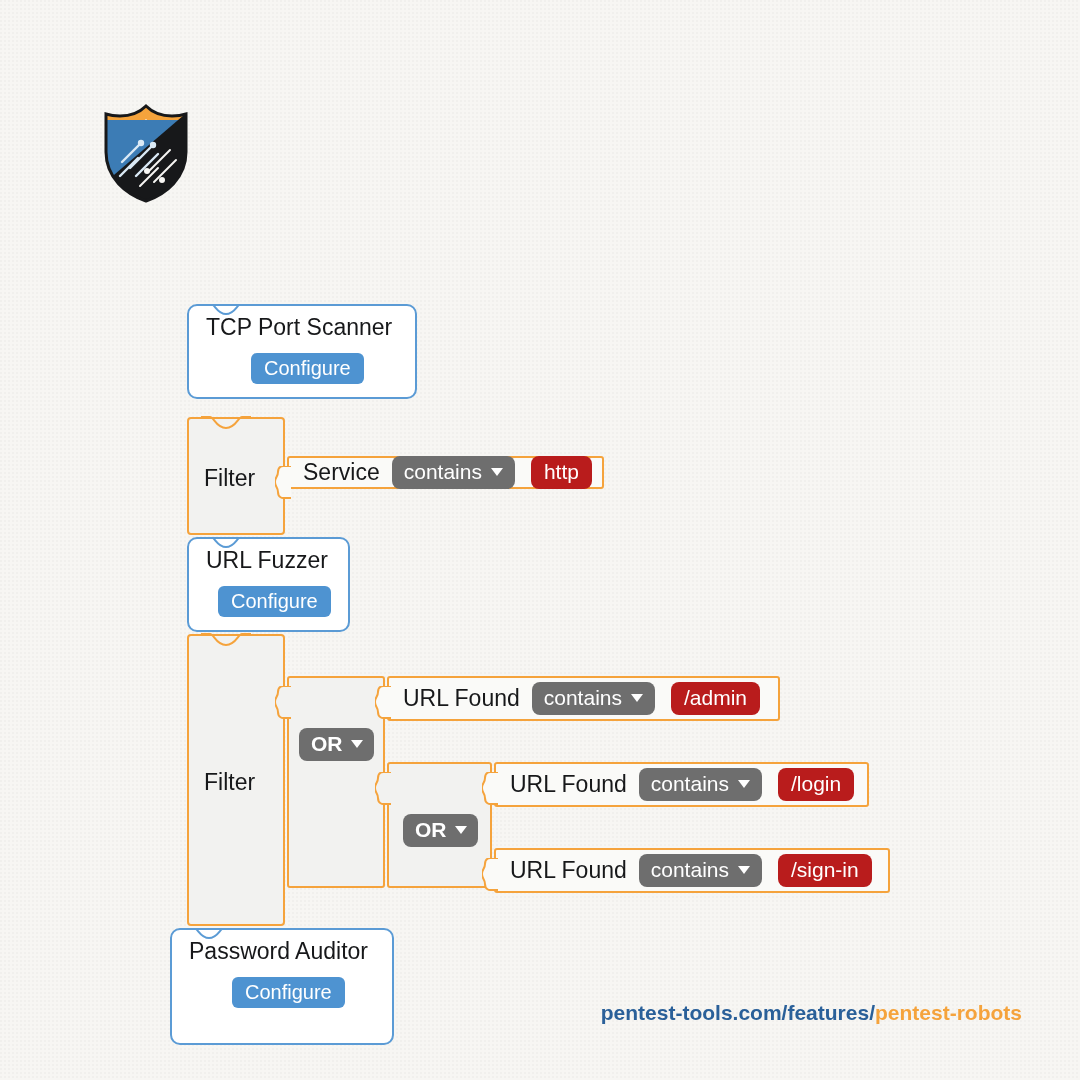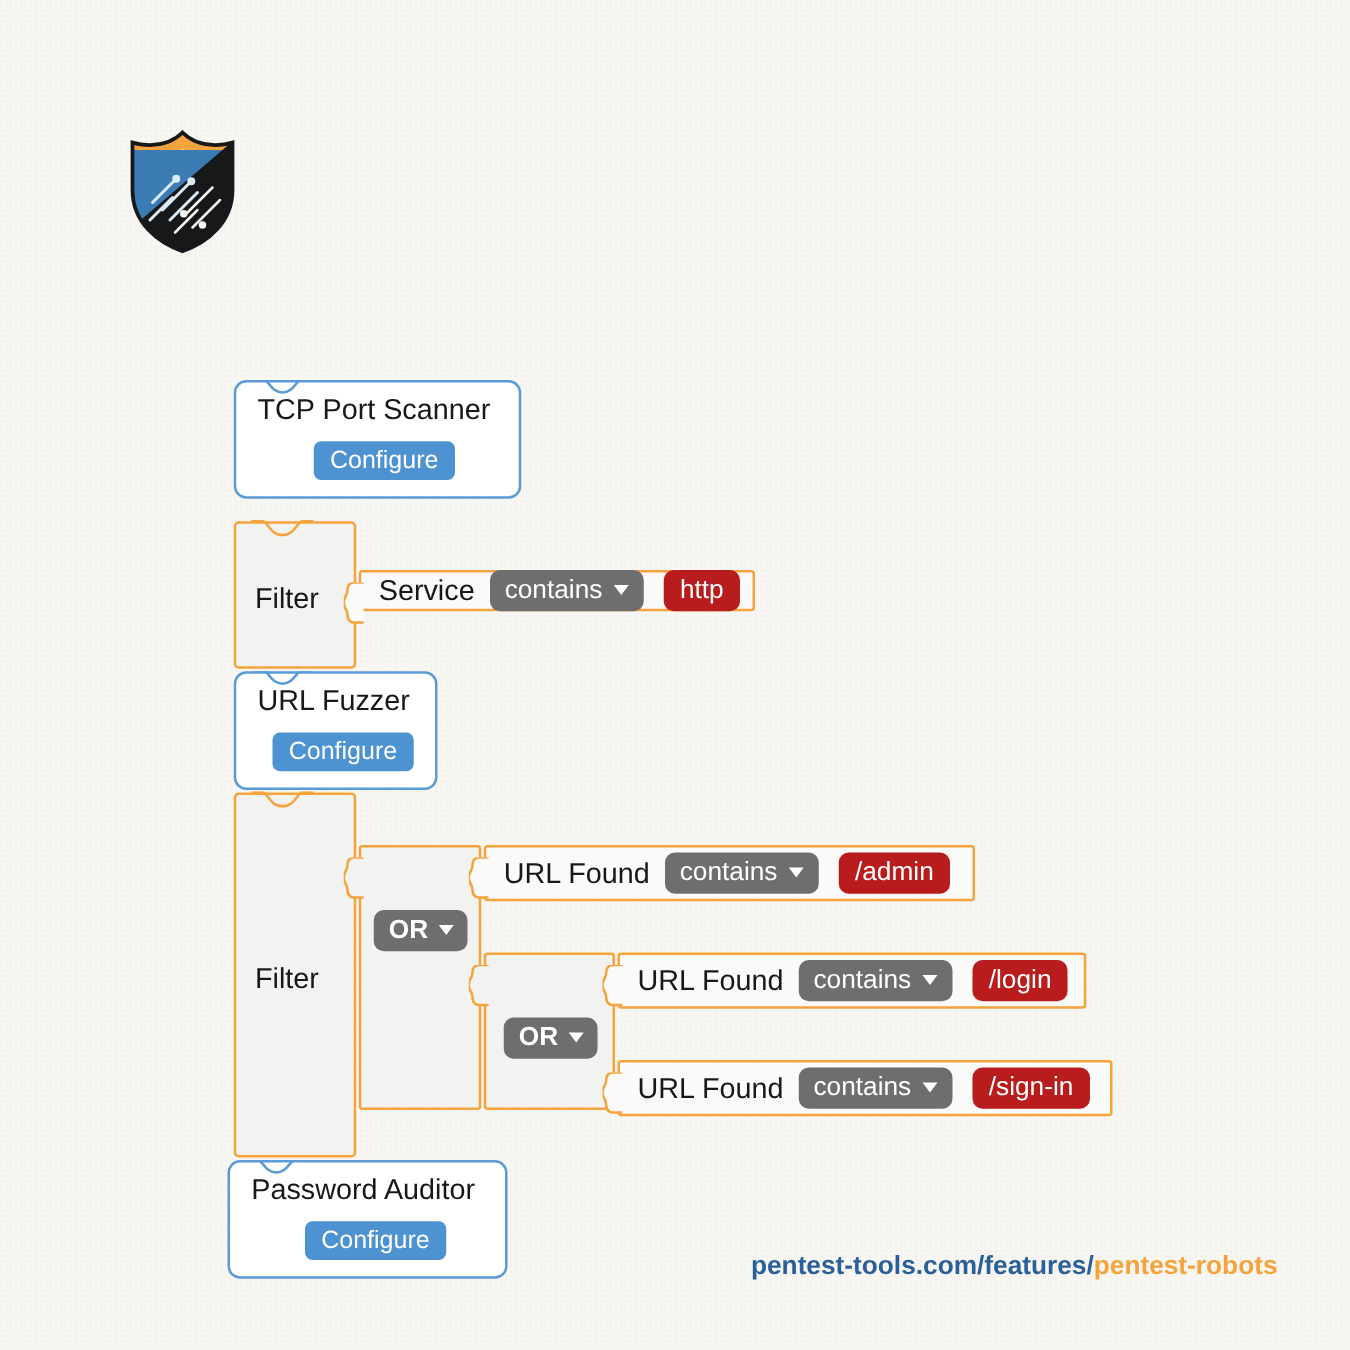--- a/index.html
+++ b/index.html
@@ -355,21 +355,21 @@
                C3 32 8 32 8 32 L16 32" fill="#fafaf8" stroke="#f5a33c" stroke-width="2"></path>
     </svg>
     <span class="cond-field">URL Found</span>
     <span class="dropdown">
       <span>contains</span>
       <span class="caret"></span>
     </span>
     <span class="value-chip">/sign-in</span>
   </div>
 
-  <div class="tool-block" style="left:182px; top:928px; width:224px; height:95px;">
+  <div class="tool-block" style="left:170px; top:928px; width:224px; height:117px;">
     <svg class="tool-notch" viewBox="0 0 46 12">
       <path d="M0 0 L8 0 C12 0 14 10 23 10 C32 10 34 0 38 0 L46 0" fill="none" stroke="#5b9bd5" stroke-width="2"></path>
     </svg>
     <div class="tool-title">Password Auditor</div>
     <button class="configure-btn" style="left:60px; top:47px;">Configure</button>
   </div>
 
 </div>
 
 <div id="footer">

